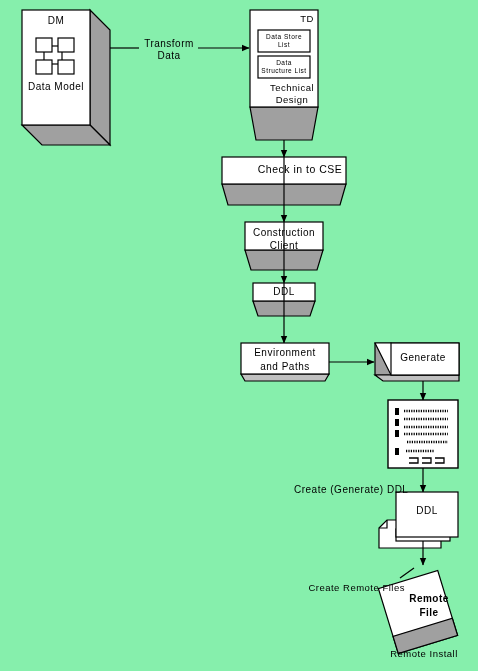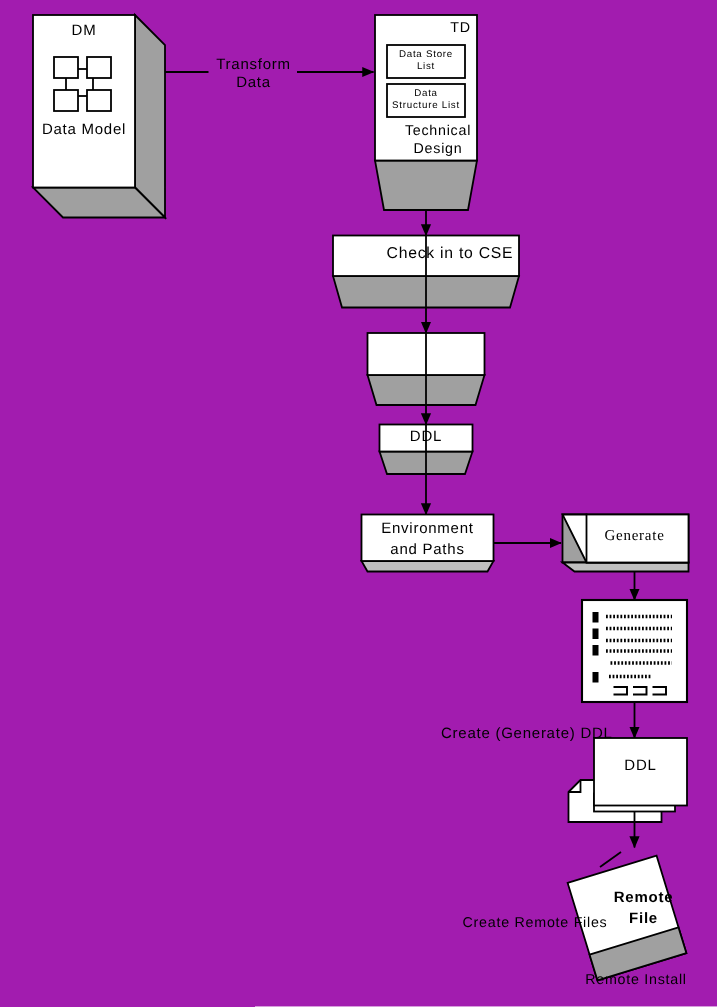--- a/index.html
+++ b/index.html
@@ -9,21 +9,21 @@
   }
   body {
     font-family: "Liberation Sans", sans-serif;
     color: #000000;
   }
   #diagram-root {
     position: relative;
     width: 478px;
     height: 671px;
     overflow: hidden;
-    background: #a21caf;
+    background: #86efac;
   }
   #diagram-svg {
     position: absolute;
     left: 0;
     top: 0;
   }
   .lbl {
     position: absolute;
     text-align: center;
     line-height: 1.15;
@@ -169,32 +169,34 @@
 List</div>
 
   <div class="lbl" style="left:257px; top:59px; width:54px; font-size:6.5px; line-height:1.25;">Data
 Structure List</div>
 
   <div class="lbl" style="left:250px; top:82px; width:84px; font-size:9.5px; line-height:1.25;">Technical
 Design</div>
 
   <div class="lbl" style="left:222px; top:163px; width:124px; font-size:10.5px;padding-left:16px;">Check in to CSE</div>
 
+  <div class="lbl" style="left:245px; top:226px; width:78px; font-size:10px; line-height:1.3;">Construction
+Client</div>
 
   <div class="lbl" style="left:253px; top:286px; width:62px; font-size:10px;">DDL</div>
 
   <div class="lbl" style="left:241px; top:346px; width:88px; font-size:10px; line-height:1.35;">Environment
 and Paths</div>
 
-  <div class="lbl" style="left:391px; top:352px; width:64px; font-size:10px;font-family:Liberation Serif, serif;">Generate</div>
+  <div class="lbl" style="left:391px; top:352px; width:64px; font-size:10px;">Generate</div>
 
   <div class="lbl" style="left:294px; top:484px; width:110px; font-size:10px; text-align:right;">Create (Generate) DDL</div>
 
   <div class="lbl" style="left:396px; top:505px; width:62px; font-size:10px;">DDL</div>
 
-  <div class="lbl" style="left:295px; top:611px; width:110px; font-size:9.5px; text-align:right;">Create Remote Files</div>
+  <div class="lbl" style="left:295px; top:583px; width:110px; font-size:9.5px; text-align:right;">Create Remote Files</div>
 
   <div class="lbl" style="left:399px; top:592px; width:60px; font-size:10px; line-height:1.35;font-weight:bold;">Remote
 File</div>
 
   <div class="lbl" style="left:378px; top:649px; width:92px; font-size:9.5px;">Remote Install</div>
 
 </div>
 
 </body></html>

